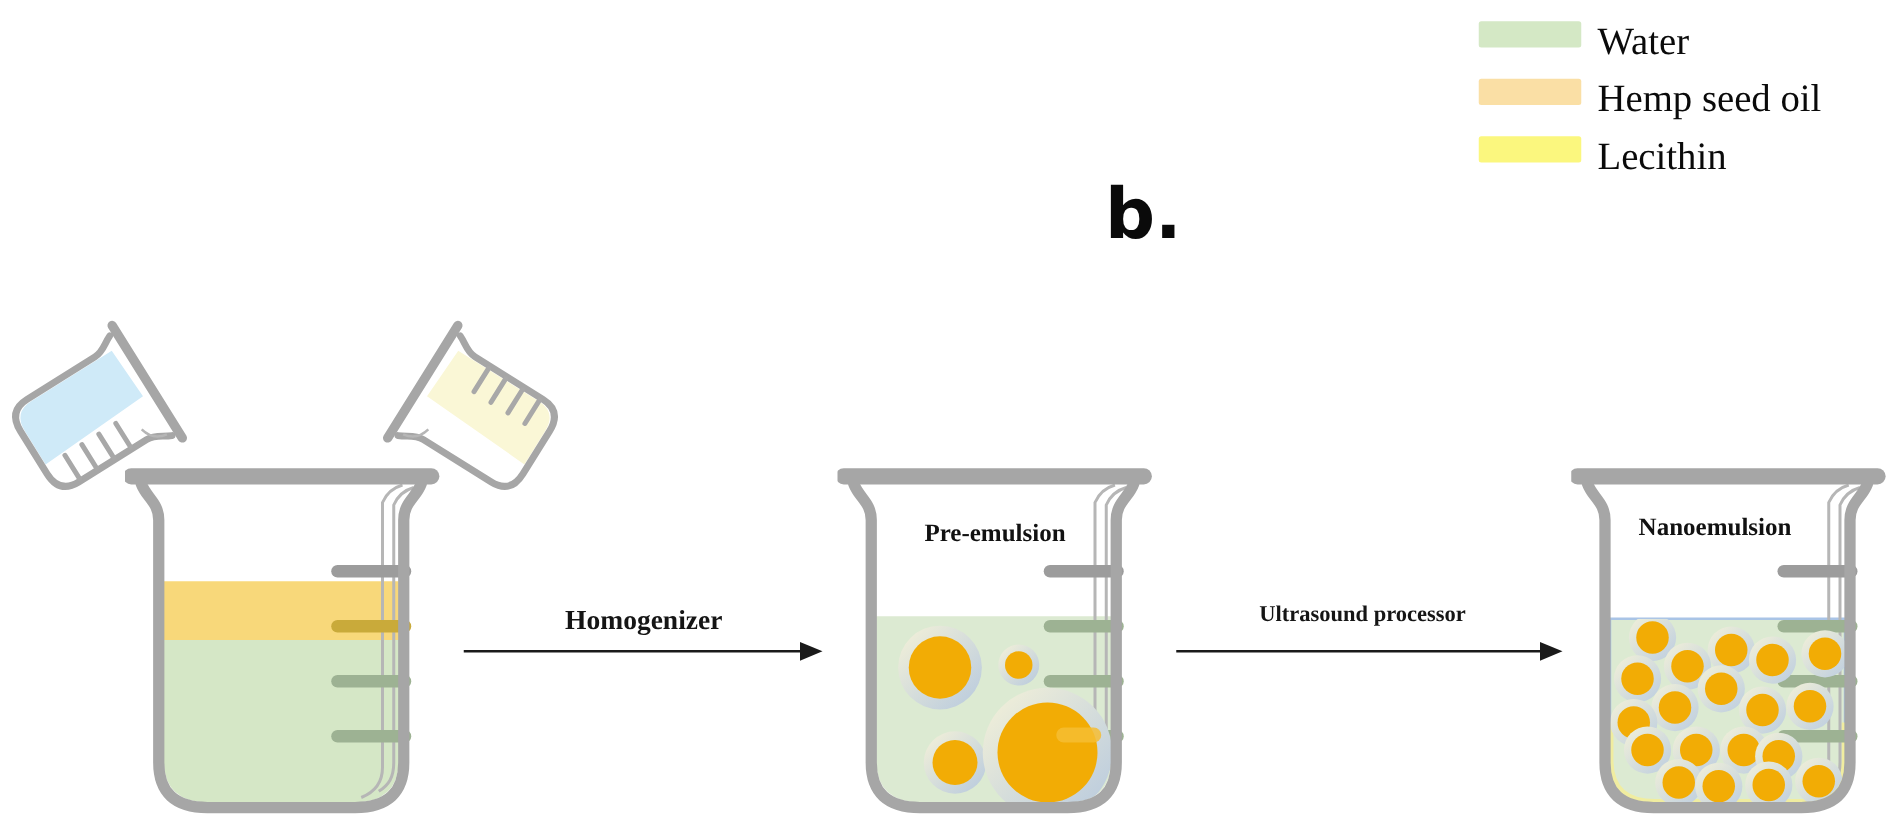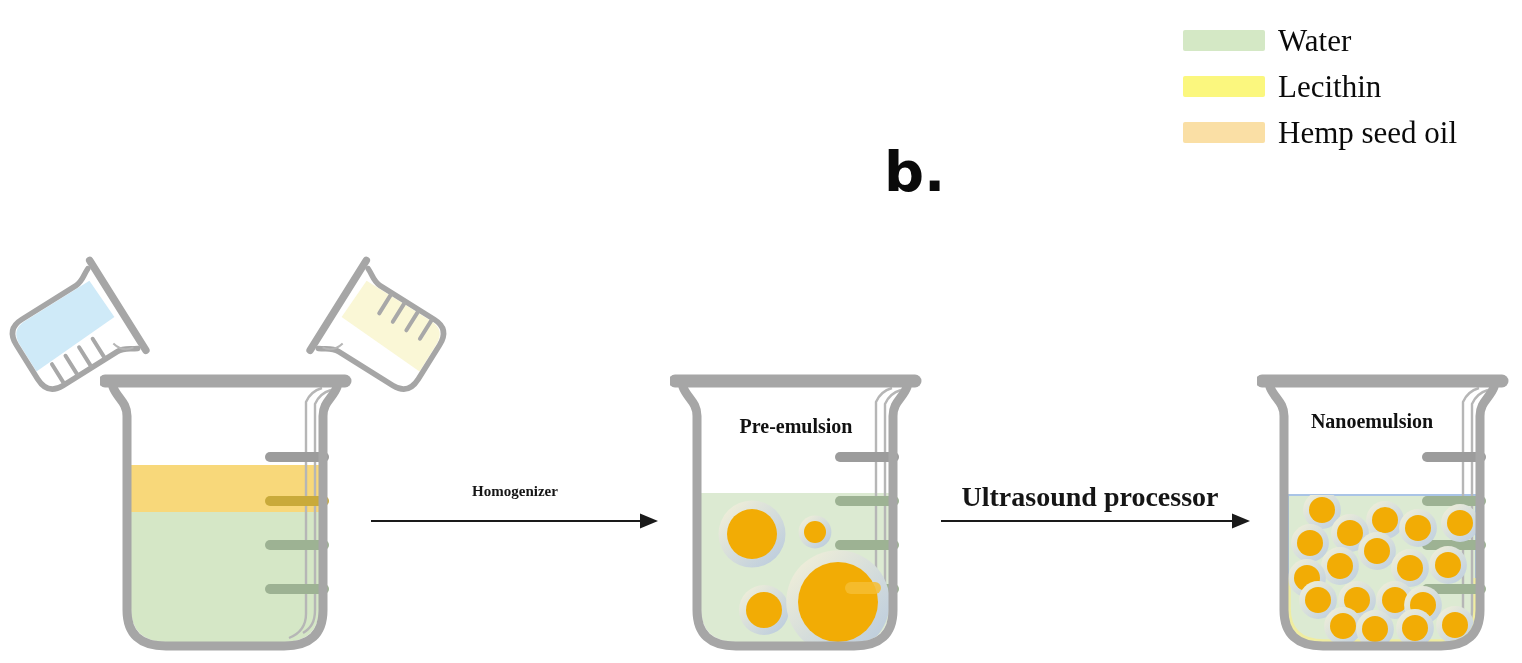--- a/index.html
+++ b/index.html
@@ -10,26 +10,26 @@
     overflow:hidden;
     font-family:"Liberation Serif", serif;
     color:#111;
   }
   .panel-label{
     position:absolute;left:884px;top:144px;
     font-family:"DejaVu Sans", sans-serif;
     font-weight:bold;font-size:56px;line-height:1;color:#0a0a0a;
   }
   .legend{position:absolute;left:1183px;top:17px;}
-  .legend-row{display:flex;align-items:center;height:46px;}
+  .legend-row{display:flex;height:46px;}
   .swatch{width:82px;height:21px;border-radius:2px;margin-right:13px;flex:0 0 auto;}
   .legend-label{font-size:31px;line-height:1;white-space:nowrap;color:#0a0a0a;}
   .beaker-svg{position:absolute;}
   .arrow-label{
-    position:absolute;font-weight:bold;font-size:15px;text-align:center;
+    position:absolute;font-weight:bold;font-size:22px;text-align:center;
     white-space:nowrap;color:#151515;
   }
   svg text.beaker-label{
     font-family:"Liberation Serif", serif;font-weight:bold;font-size:20px;fill:#111;
   }
   .outline{stroke:var(--outline);fill:none;}
   .rimline{stroke:var(--outline);}
   .spoutline{stroke:#b6b6b6;fill:none;}
   .droplet-core{fill:var(--droplet);}
 </style>
@@ -39,26 +39,26 @@
 <div class="canvas">
 
   <div class="panel-label">b.</div>
 
   <div class="legend">
     <div class="legend-row">
       <span class="swatch" style="background-color: rgb(212, 232, 197);"></span>
       <span class="legend-label">Water</span>
     </div>
     <div class="legend-row">
+      <span class="swatch" style="background-color: rgb(250, 223, 165);"></span>
+      <span class="legend-label">Hemp seed oil</span>
+    </div>
+    <div class="legend-row">
       <span class="swatch" style="background-color: rgb(251, 247, 126);"></span>
       <span class="legend-label">Lecithin</span>
-    </div>
-    <div class="legend-row">
-      <span class="swatch" style="background-color: rgb(250, 223, 165);"></span>
-      <span class="legend-label">Hemp seed oil</span>
     </div>
   </div>
 
   <svg class="beaker-svg" style="left:-2px;top:250px;" width="160" height="168" viewBox="0 0 160 168">
     <g transform="translate(74,84) rotate(58) translate(-60,-63)">
       <path d="M24,20 L68,18 L73,113 L42,113 Q24,113 24,96 Z" fill="var(--poloxamer_fill)"></path>
       <path class="outline" stroke-width="5.5" stroke-linecap="round" d="M13,15 C16,22 21,26 21,34 L21,98 Q21,116 40,116 L80,116 Q99,116 99,98 L99,34 C99,26 104,22 107,15"></path>
       <line class="rimline" x1="7" y1="9" x2="113" y2="9" stroke-width="7.5" stroke-linecap="round"></line>
       <path class="spoutline" stroke-width="2" d="M104,18 C103,26 98,31 90,33"></path>
       <g stroke="#a8a8a8" stroke-width="4" stroke-linecap="round">
@@ -138,21 +138,21 @@
         <circle cx="94" cy="240" r="18" class="droplet-core"></circle>
         <circle cx="168" cy="232" r="51.8" fill="url(#ringPre)"></circle>
         <circle cx="168" cy="232" r="40" class="droplet-core"></circle>
       </g>
     <rect x="175" y="212" width="36" height="12" rx="6" fill="#f6bd33" opacity="0.85"></rect>
     <path class="outline" stroke-width="9" stroke-linecap="round" d="M13,17 C17,28 27,32 27,46 L27,240 Q27,276 66,276 L184,276 Q223,276 223,240 L223,46 C223,32 233,28 237,17"></path>
     <line class="rimline" x1="5" y1="11" x2="245" y2="11" stroke-width="13" stroke-linecap="round"></line>
     <text class="beaker-label" x="126" y="63" text-anchor="middle">Pre-emulsion</text>
   </svg>
 
-  <div class="arrow-label" style="left:950px;top:481px;width:280px;font-size:28px;">Ultrasound processor</div>
+  <div class="arrow-label" style="left:950px;top:481px;width:280px;font-size:18px;">Ultrasound processor</div>
   <svg class="beaker-svg" style="left:938px;top:508px;" width="314" height="26" viewBox="0 0 314 26">
     <line x1="3" y1="13" x2="295" y2="13" stroke="var(--arrow)" stroke-width="2"></line>
     <polygon points="294,5.5 312,13 294,20.5" fill="var(--arrow)"></polygon>
   </svg>
 
   <svg class="beaker-svg" style="left:1257px;top:370px;" width="254" height="284" viewBox="0 0 254 284">
     <defs>
       <linearGradient id="ringNano" x1="0" y1="0" x2="1" y2="1">
         <stop offset="0" stop-color="#f3f1d8"></stop>
           <stop offset="1" stop-color="#bccde0"></stop>

